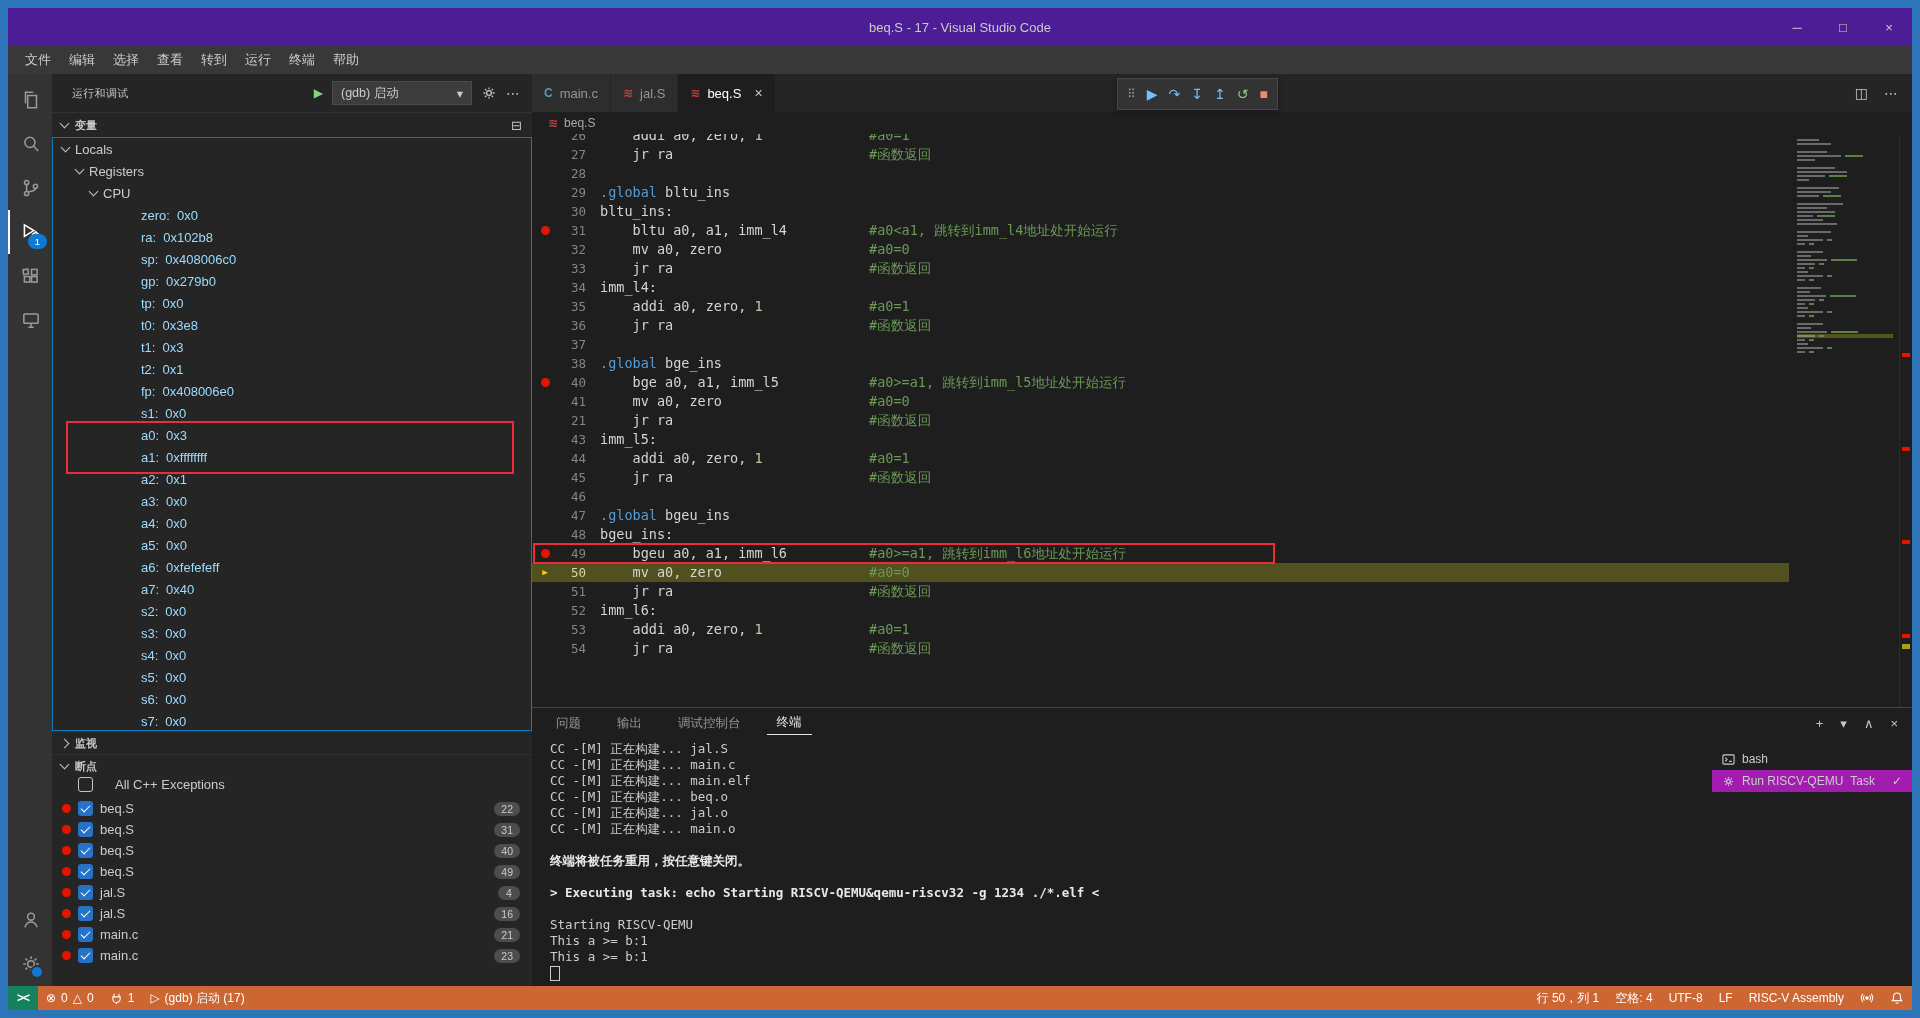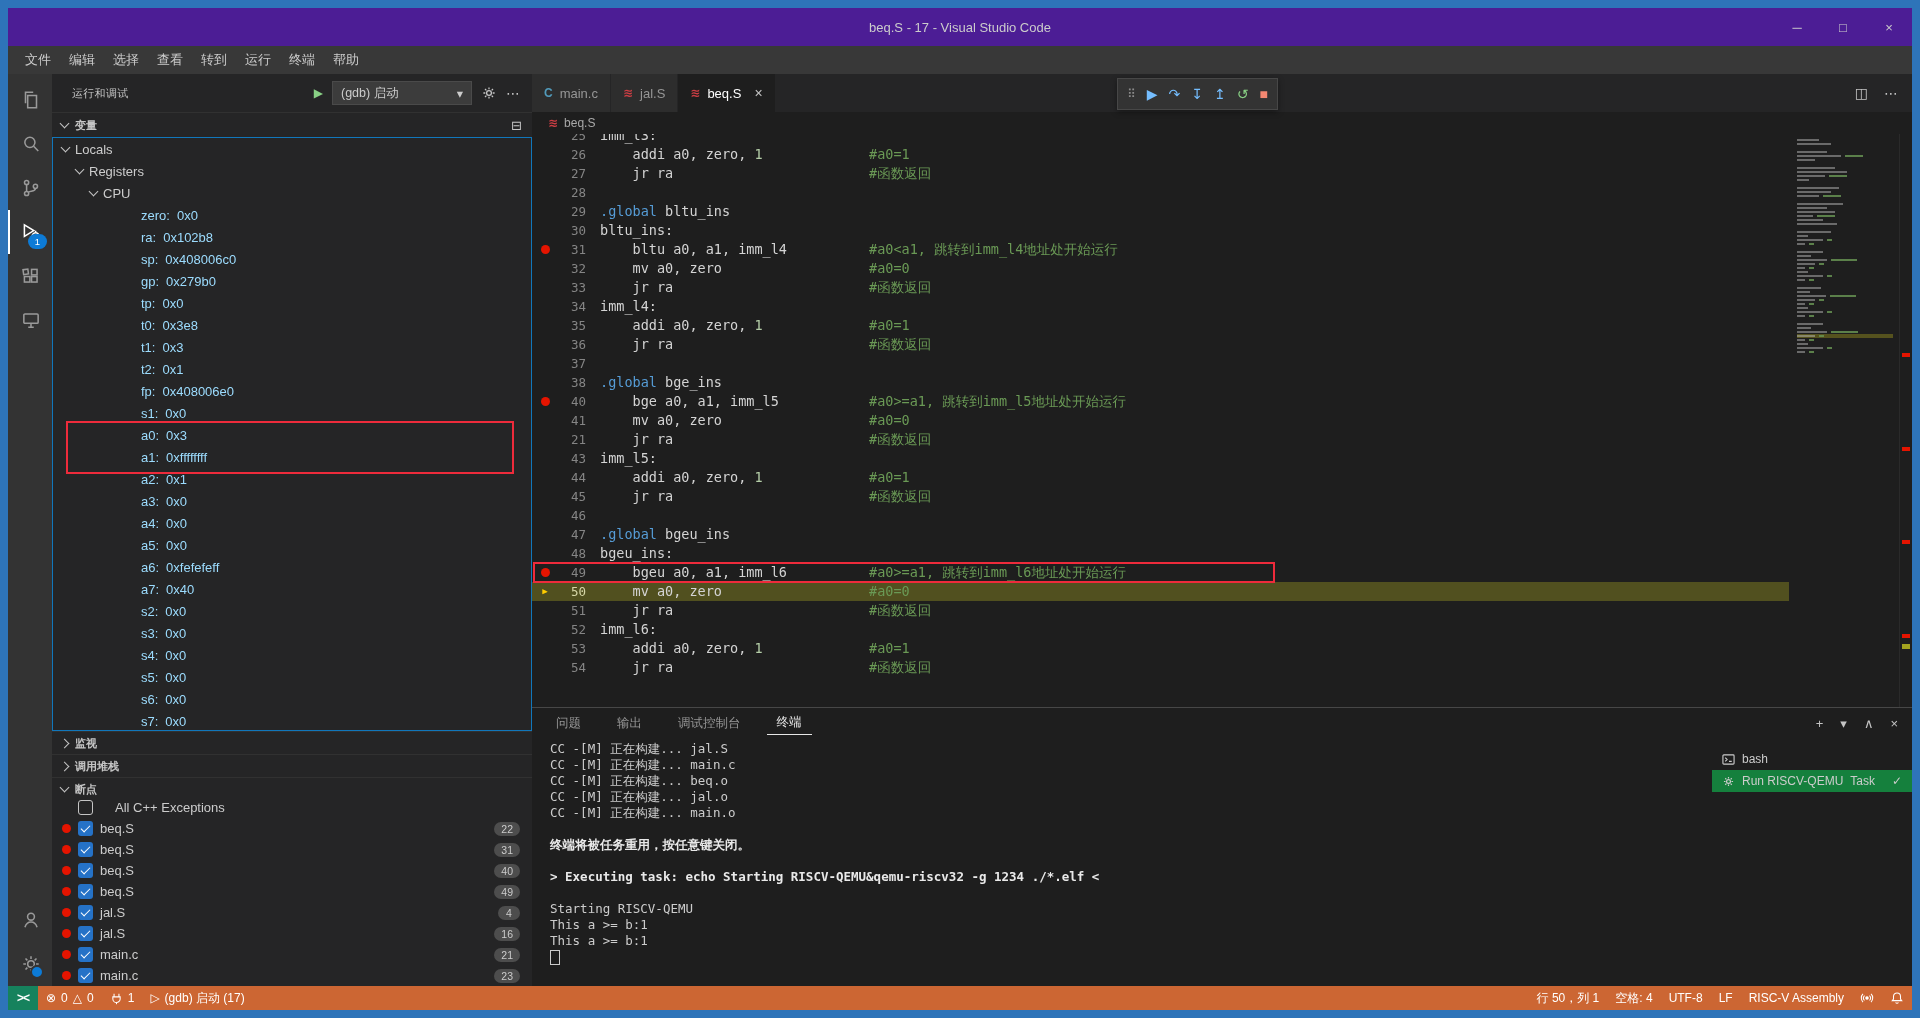--- a/index.html
+++ b/index.html
@@ -105,21 +105,21 @@
   .panel-tab{padding:3px 10px;font-size:12.5px;color:#969696}
   .panel-tab.active{color:#e7e7e7;border-bottom:1px solid #e7e7e7}
   .panel-actions{margin-left:auto;display:flex;align-items:center;gap:17px;color:#c5c5c5;font-size:13px}
   .panel-body{flex:1;min-height:0;display:flex}
   .term-out{flex:1;min-width:0;padding:3px 0 0 18px;font-family:"DejaVu Sans Mono","Liberation Mono",monospace;font-size:12.5px;line-height:16px;color:#cccccc;overflow:hidden}
   .term-line{white-space:pre}
   .term-bold{font-weight:700;color:#e9e9e9}
   .term-cursor{display:inline-block;width:8px;height:13px;border:1px solid #cccccc;vertical-align:middle}
   .term-list{width:200px;flex:0 0 200px;padding-top:10px;font-size:12px}
   .term-row{height:22px;display:flex;align-items:center;gap:7px;padding:0 10px;color:#cccccc}
-  .term-row.selected{background:#15803d}
+  .term-row.selected{background:#a21caf}
   .term-row .check{margin-left:auto;font-size:12px}
 
   
   .statusbar{height:24px;flex:0 0 24px;background:#cc6633;display:flex;align-items:stretch;color:#ffffff;font-size:12px}
   .sbi{display:flex;align-items:center;gap:5px;padding:0 8px}
   .sb-remote{background:#16825d;font-weight:700;padding:0 9px;letter-spacing:-1px}
   .sb-right{margin-left:auto;display:flex;align-items:stretch}
   svg{display:block}
 </style>
 </head>
@@ -353,24 +353,20 @@
               </div>
             </div>
         <div class="var-annotation"></div>
       </div>
 
       <div class="pane-header short">
         <span class="tw right"></span>
         <span>监视</span>
       </div>
       <div class="pane-header short">
-        <span class="tw right"></span>
-        <span>调用堆栈</span>
-      </div>
-      <div class="pane-header short">
         <span class="tw down"></span>
         <span>断点</span>
       </div>
       <div class="bp-exceptions">
         <span class="checkbox unchecked"></span>
         <span class="bp-label">All C++ Exceptions</span>
       </div>
       <div id="bp-list">
             <div class="bp-row">
               <span class="bp-dot"></span>
@@ -472,25 +468,20 @@
       </div>
 
       <div class="breadcrumb">
         <span class="fi asm">≋</span>
         <span>beq.S</span>
       </div>
 
       <div class="codearea">
         <div class="code-scroll">
           <div id="code-lines">
-                <div class="line">
-                  <span class="bp-col"></span>
-                  <span class="lnum">25</span>
-                  <span class="lcontent">imm_l3:</span>
-                </div>
                 <div class="line">
                   <span class="bp-col"></span>
                   <span class="lnum">26</span>
                   <span class="lcontent">    addi a0, zero, <span class="tok-num">1</span><span class="tok-comment">#a0=1</span></span>
                 </div>
                 <div class="line">
                   <span class="bp-col"></span>
                   <span class="lnum">27</span>
                   <span class="lcontent">    jr ra<span class="tok-comment">#函数返回</span></span>
                 </div>
@@ -823,20 +814,21 @@
             <span>+</span>
             <span>▾</span>
             <span>∧</span>
             <span>×</span>
           </div>
         </div>
         <div class="panel-body">
           <div class="term-out" id="term-out">
                 <div class="term-line">CC -[M] 正在构建... jal.S</div>
                 <div class="term-line">CC -[M] 正在构建... main.c</div>
+                <div class="term-line">CC -[M] 正在构建... main.elf</div>
                 <div class="term-line">CC -[M] 正在构建... beq.o</div>
                 <div class="term-line">CC -[M] 正在构建... jal.o</div>
                 <div class="term-line">CC -[M] 正在构建... main.o</div>
                 <div class="term-line">&nbsp;</div>
                 <div class="term-line term-bold">终端将被任务重用，按任意键关闭。</div>
                 <div class="term-line">&nbsp;</div>
                 <div class="term-line term-bold">&gt; Executing task: echo Starting RISCV-QEMU&amp;qemu-riscv32 -g 1234 ./*.elf &lt;</div>
                 <div class="term-line">&nbsp;</div>
                 <div class="term-line">Starting RISCV-QEMU</div>
                 <div class="term-line">This a &gt;= b:1</div>

